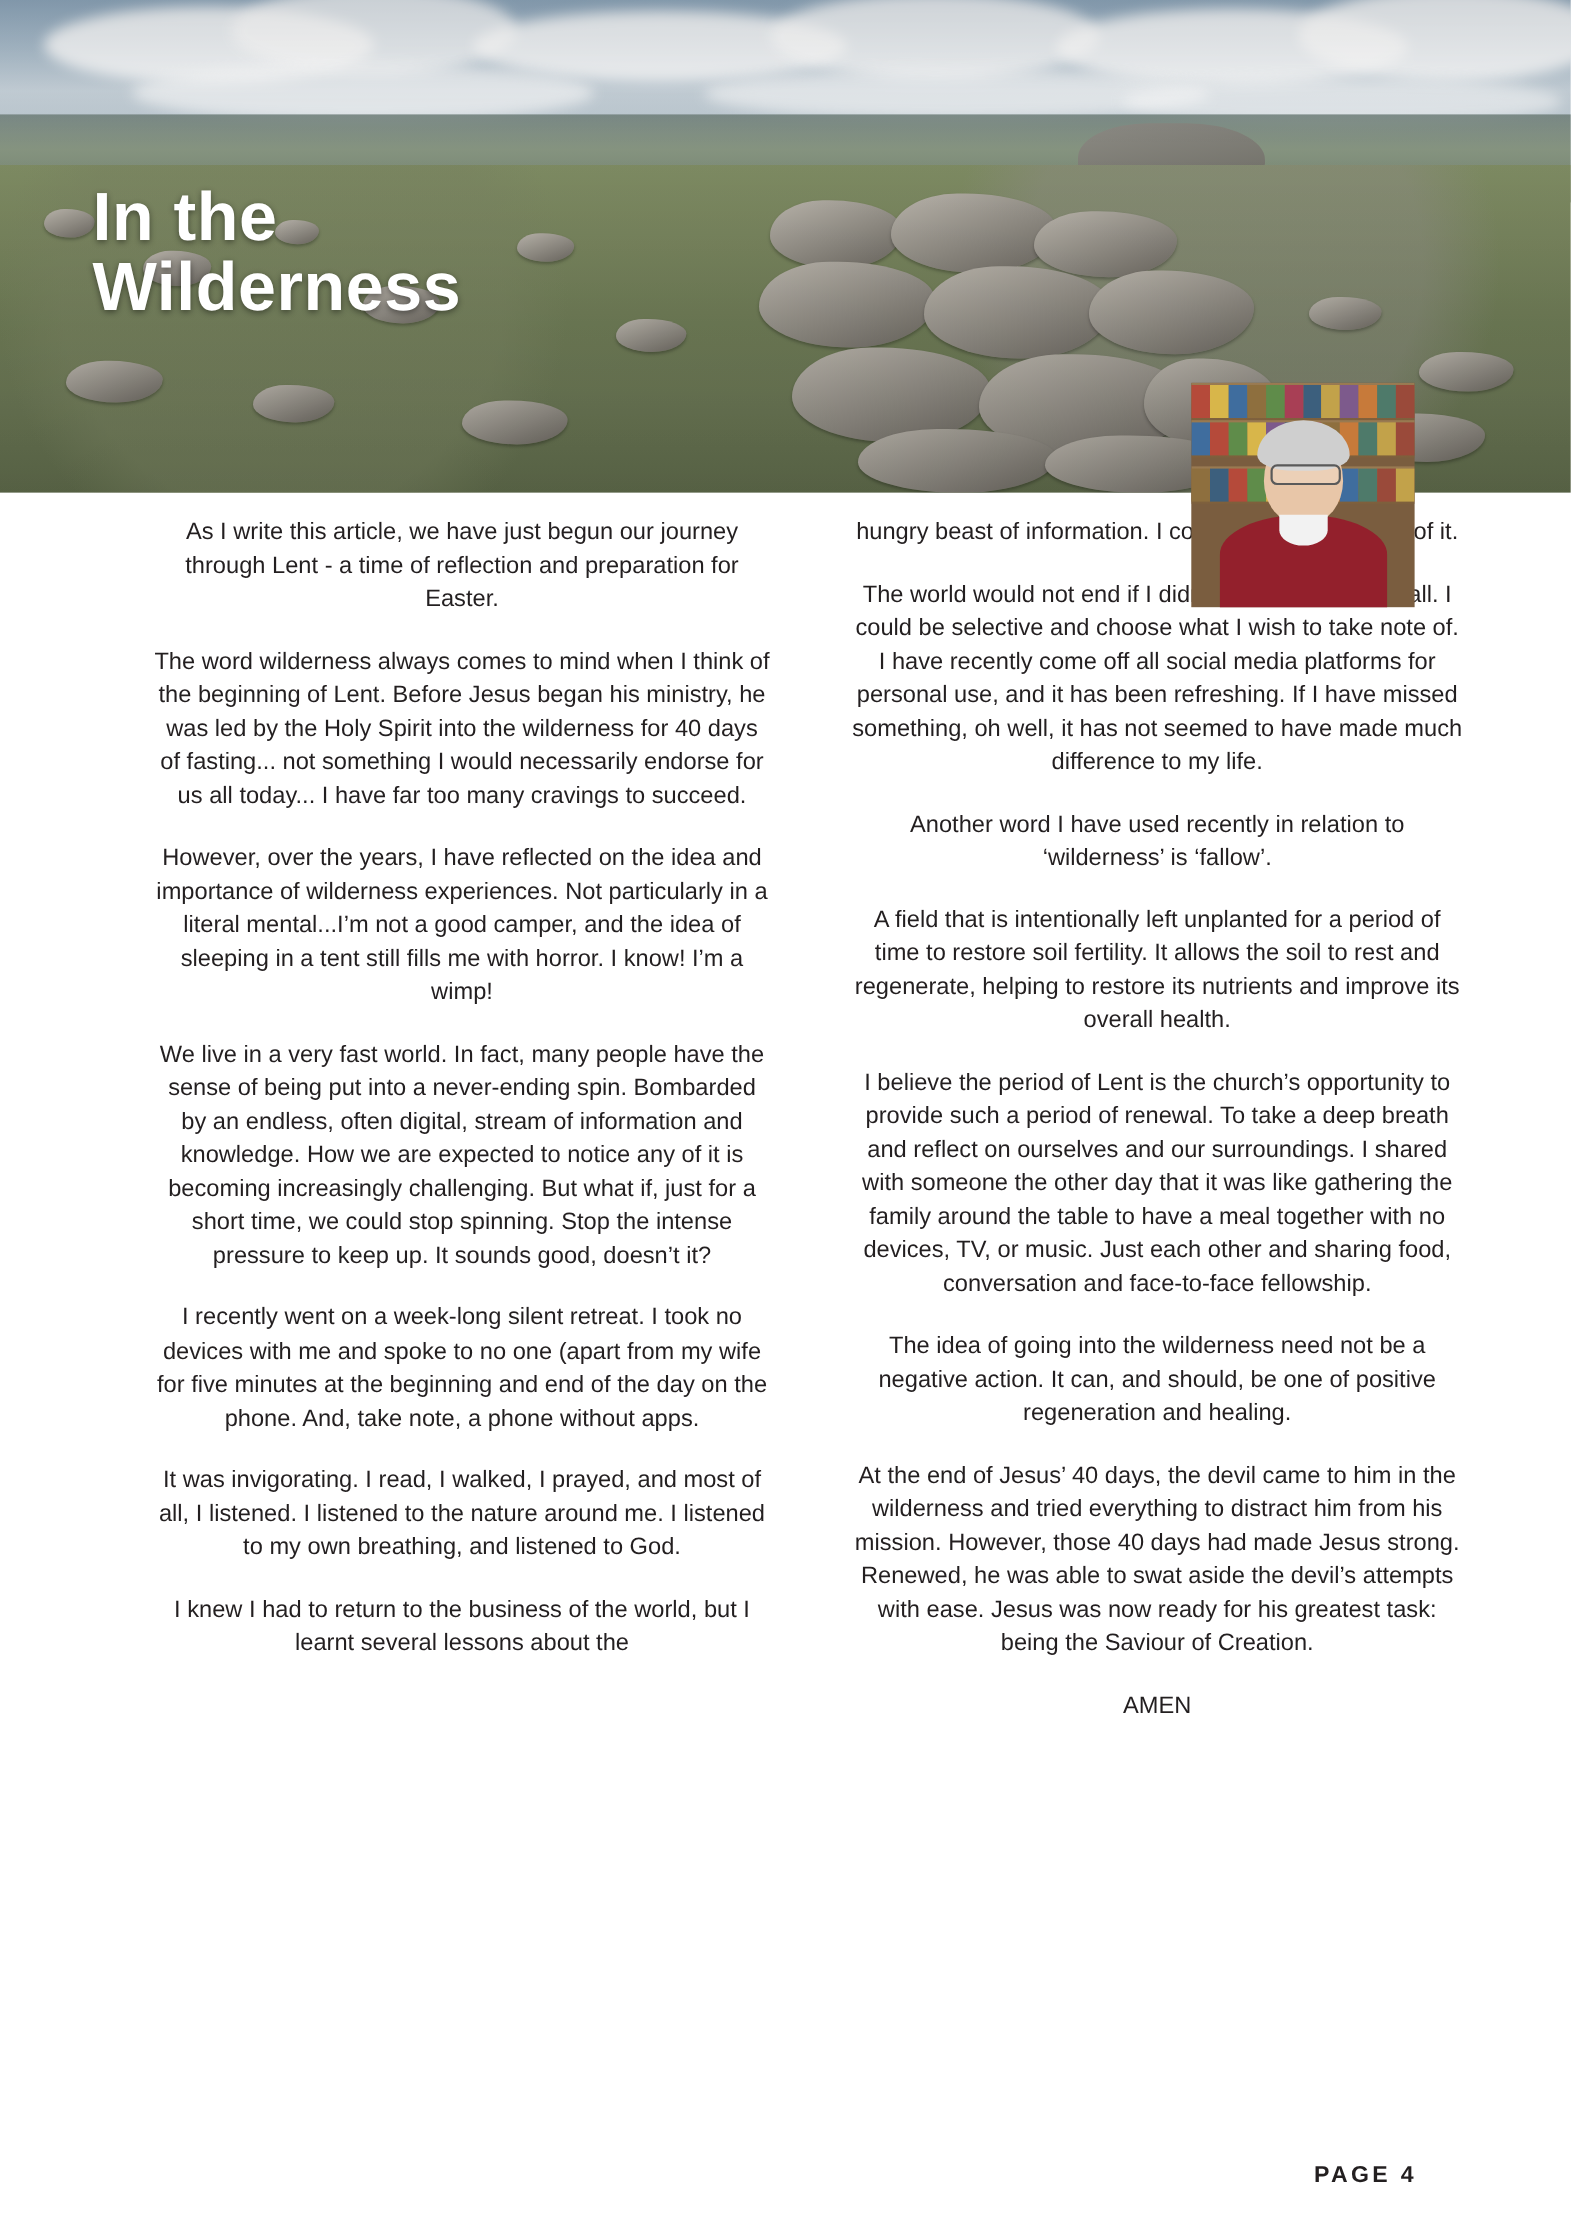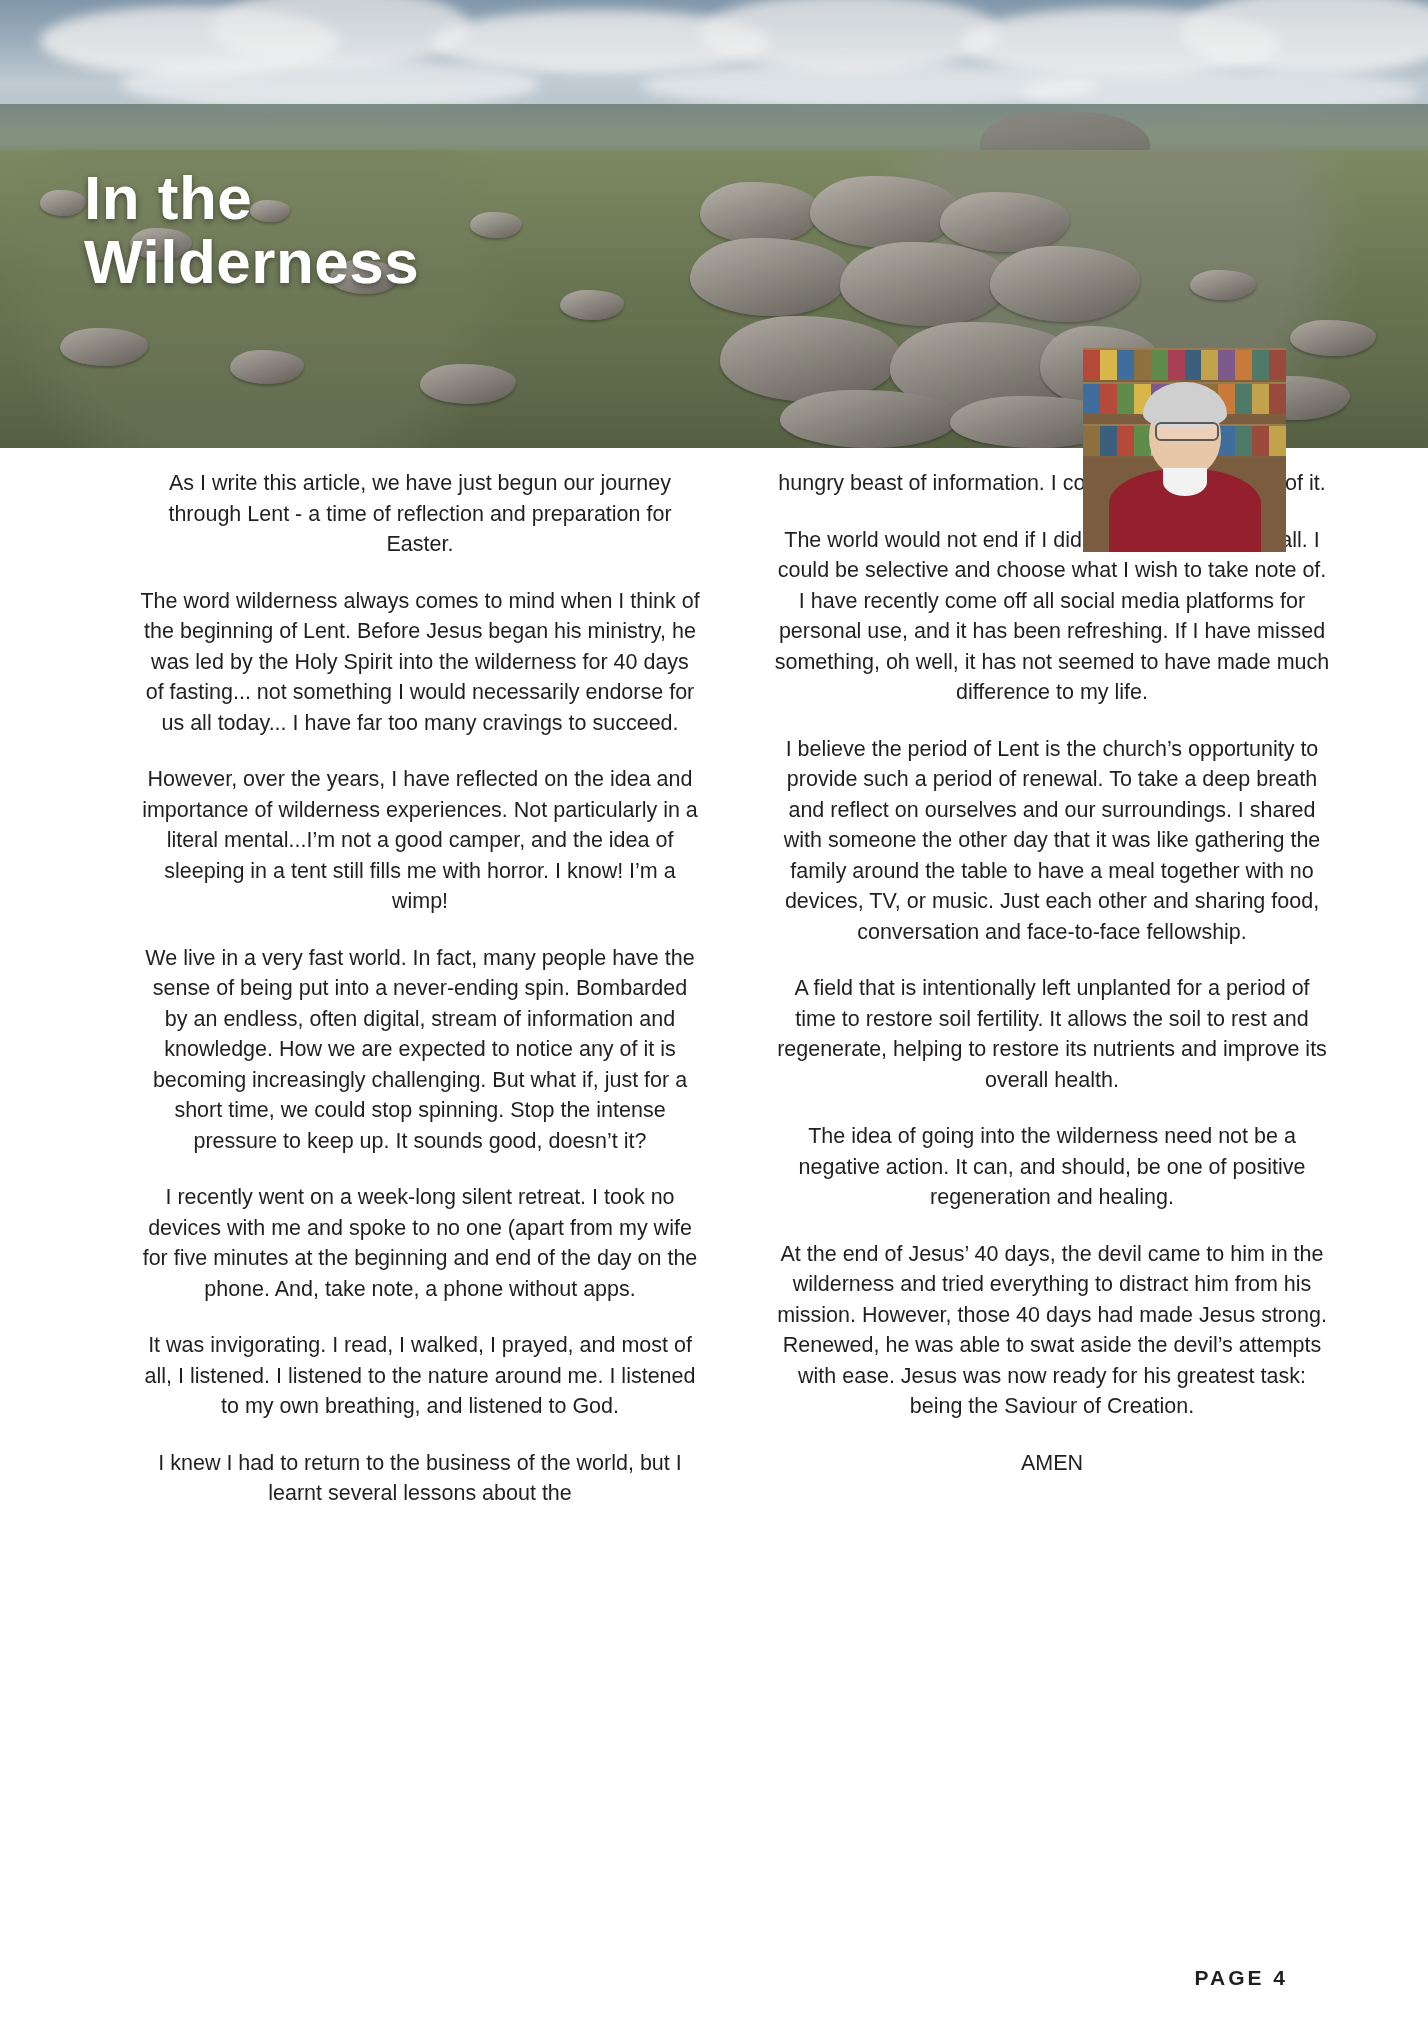--- a/index.html
+++ b/index.html
@@ -326,22 +326,23 @@
       <p>The word wilderness always comes to mind when I think of the beginning of Lent. Before Jesus began his ministry, he was led by the Holy Spirit into the wilderness for 40 days of fasting... not something I would necessarily endorse for us all today... I have far too many cravings to succeed.</p>
       <p>However, over the years, I have reflected on the idea and importance of wilderness experiences. Not particularly in a literal mental...I’m not a good camper, and the idea of sleeping in a tent still fills me with horror. I know! I’m a wimp!</p>
       <p>We live in a very fast world. In fact, many people have the sense of being put into a never-ending spin. Bombarded by an endless, often digital, stream of information and knowledge. How we are expected to notice any of it is becoming increasingly challenging. But what if, just for a short time, we could stop spinning. Stop the intense pressure to keep up. It sounds good, doesn’t it?</p>
       <p>I recently went on a week-long silent retreat. I took no devices with me and spoke to no one (apart from my wife for five minutes at the beginning and end of the day on the phone. And, take note, a phone without apps.</p>
       <p>It was invigorating. I read, I walked, I prayed, and most of all, I listened. I listened to the nature around me. I listened to my own breathing, and listened to God.</p>
       <p>I knew I had to return to the business of the world, but I learnt several lessons about the</p>
     </div>
     <div class="col">
       <p>hungry beast of information. I could live without most of it.</p>
       <p>The world would not end if I didn’t pay attention to it all. I could be selective and choose what I wish to take note of. I have recently come off all social media platforms for personal use, and it has been refreshing. If I have missed something, oh well, it has not seemed to have made much difference to my life.</p>
+      <p>Another word I have used recently in relation to ‘wilderness’ is ‘fallow’.</p>
+      <p>A field that is intentionally left unplanted for a period of time to restore soil fertility. It allows the soil to rest and regenerate, helping to restore its nutrients and improve its overall health.</p>
       <p>I believe the period of Lent is the church’s opportunity to provide such a period of renewal. To take a deep breath and reflect on ourselves and our surroundings. I shared with someone the other day that it was like gathering the family around the table to have a meal together with no devices, TV, or music. Just each other and sharing food, conversation and face-to-face fellowship.</p>
-      <p>A field that is intentionally left unplanted for a period of time to restore soil fertility. It allows the soil to rest and regenerate, helping to restore its nutrients and improve its overall health.</p>
       <p>The idea of going into the wilderness need not be a negative action. It can, and should, be one of positive regeneration and healing.</p>
       <p>At the end of Jesus’ 40 days, the devil came to him in the wilderness and tried everything to distract him from his mission. However, those 40 days had made Jesus strong. Renewed, he was able to swat aside the devil’s attempts with ease. Jesus was now ready for his greatest task: being the Saviour of Creation.</p>
       <p>AMEN</p>
     </div>
   </div>
 </div>
 
 <div class="page-number">PAGE 4</div>
 
 </body></html>

